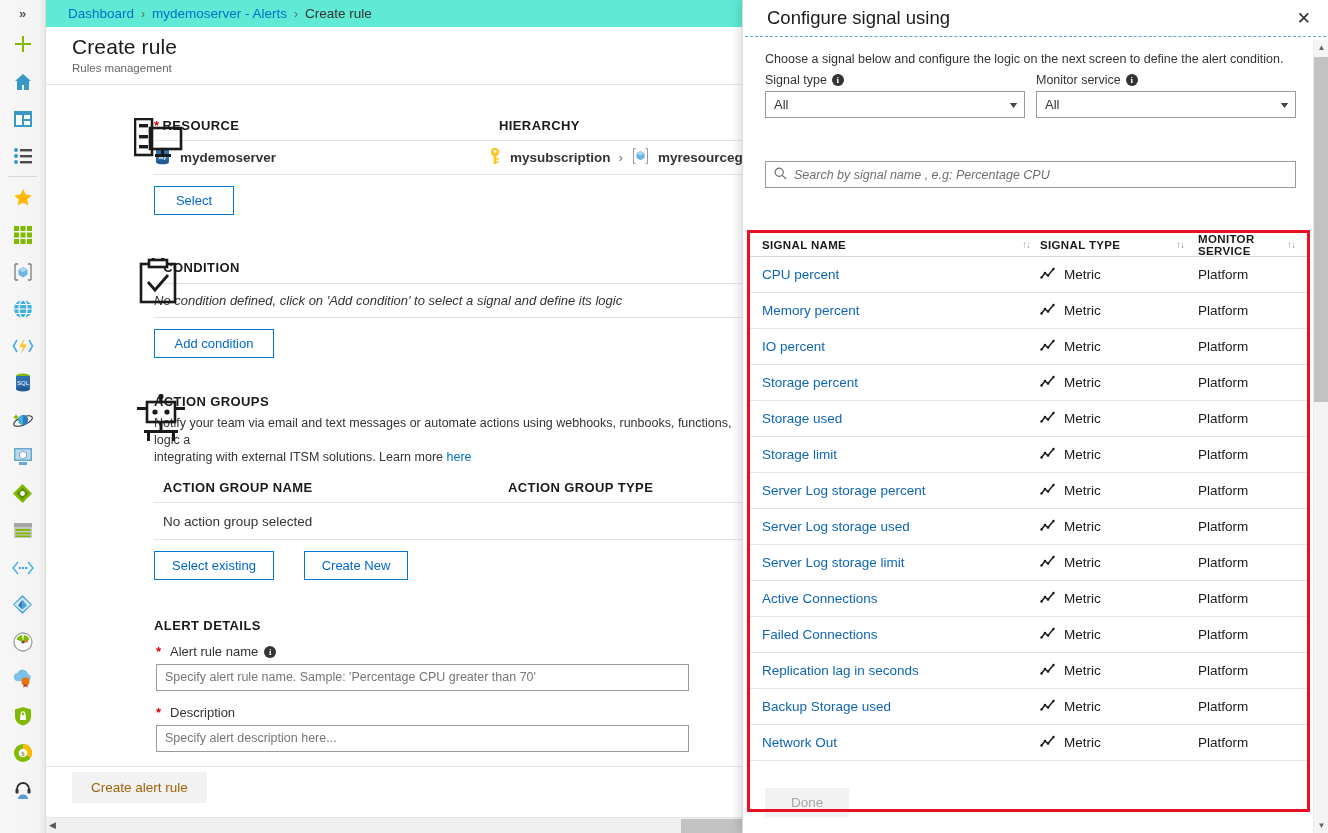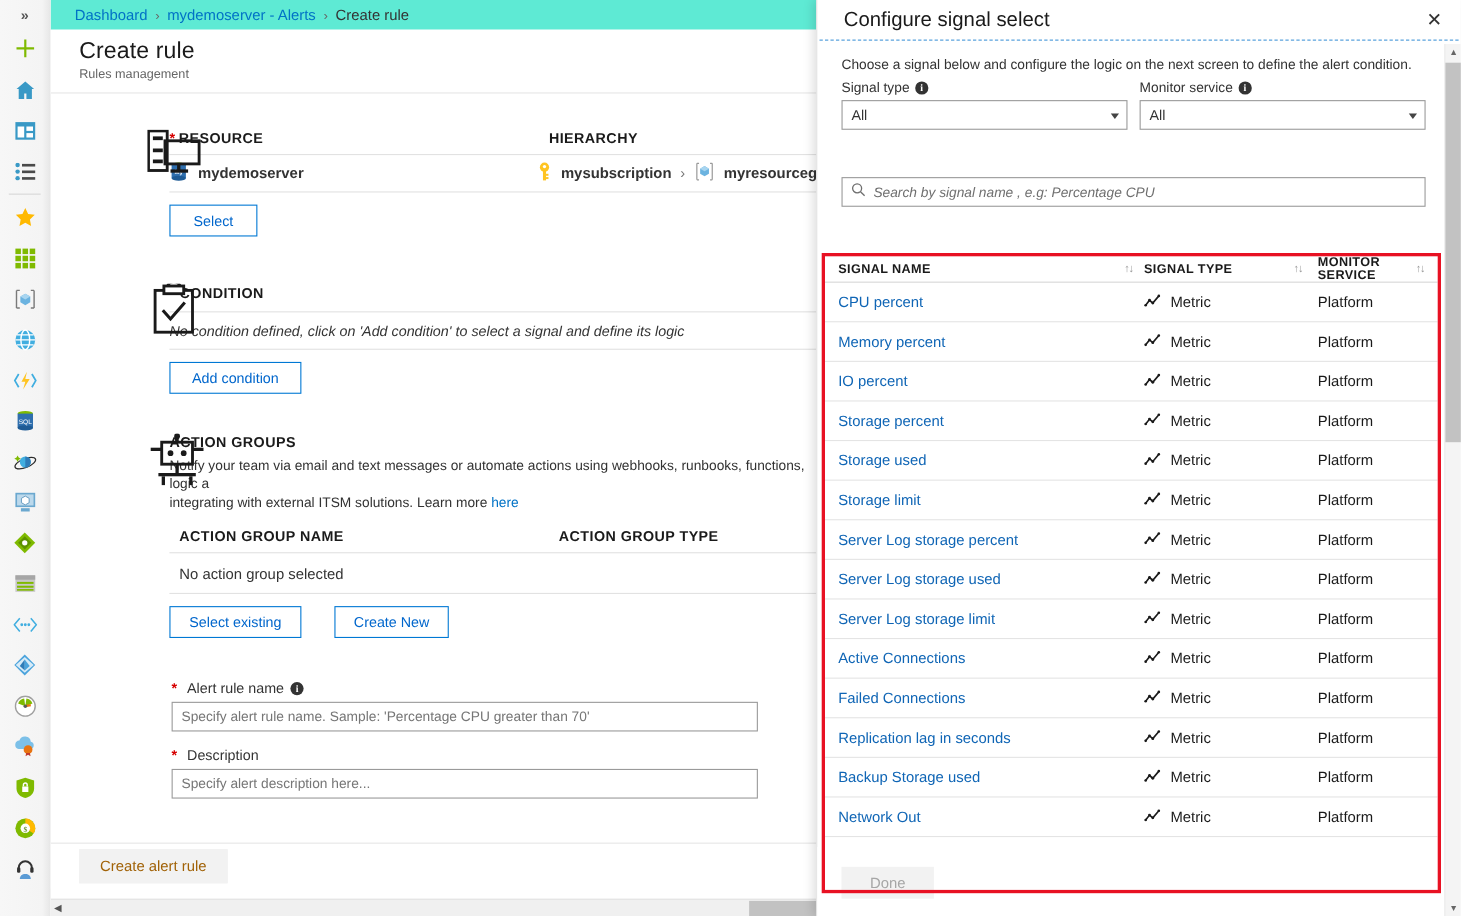--- a/index.html
+++ b/index.html
@@ -487,20 +487,21 @@
       <div style="border-bottom:1px solid #e2e2e2;height:37px;display:flex;align-items:center;padding-left:9px;">
         <span style="font-size:13.5px;">No action group selected</span>
       </div>
       <div style="margin-top:11px;display:flex;gap:30px;">
         <span class="btn-outline" style="width:120px;">Select existing</span>
         <span class="btn-outline" style="width:104px;">Create New</span>
       </div>
     </div>
 
     <div class="section" style="margin-top:38px;padding-left:108px;">
+      <div class="sec-label">ALERT DETAILS</div>
       <div style="padding-left:2px;margin-top:11px;">
         <div class="field-label" style="display:flex;align-items:center;gap:6px;">
           <span class="req-star">*</span>
           <span>Alert rule name</span>
           <span class="info-dot">i</span>
         </div>
         <div class="text-input" style="margin-top:5px;">Specify alert rule name. Sample: 'Percentage CPU greater than 70'</div>
 
         <div class="field-label" style="display:flex;align-items:center;gap:6px;margin-top:14px;">
           <span class="req-star">*</span>
@@ -518,21 +519,21 @@
 
   <div id="hscroll">
     <span id="hscroll-left-arrow">◀</span>
     <div id="hscroll-thumb"></div>
   </div>
 </div>
 
 <div id="panel">
 
   <div id="panel-head">
-    <span id="panel-title">Configure signal select</span>
+    <span id="panel-title">Configure signal using</span>
     <span id="panel-close">✕</span>
   </div>
   <div id="panel-divider"></div>
 
   <div id="panel-body">
 
     <div id="panel-intro">Choose a signal below and configure the logic on the next screen to define the alert condition.</div>
 
     <div class="filters">
       <div class="filter-col">

